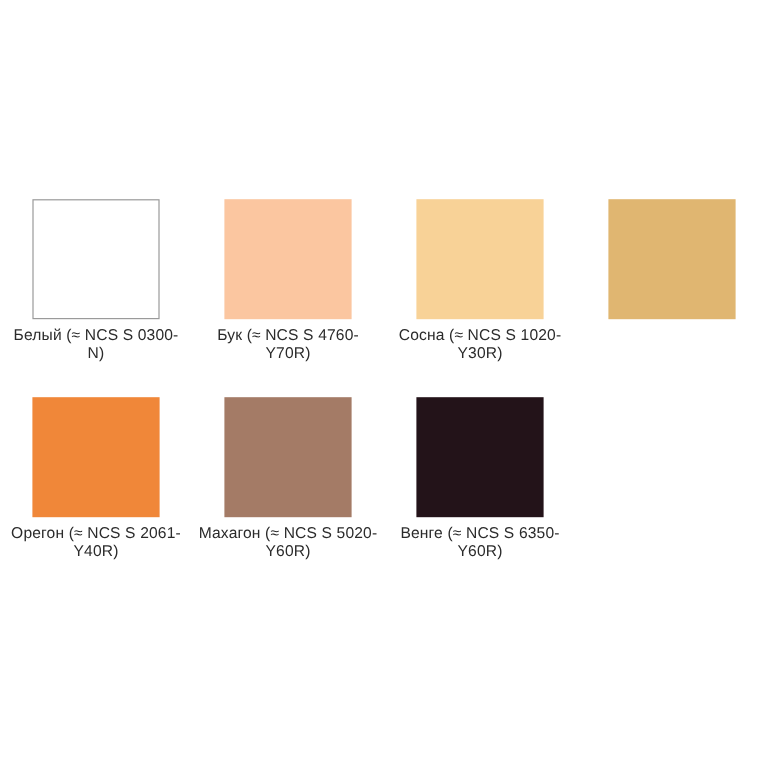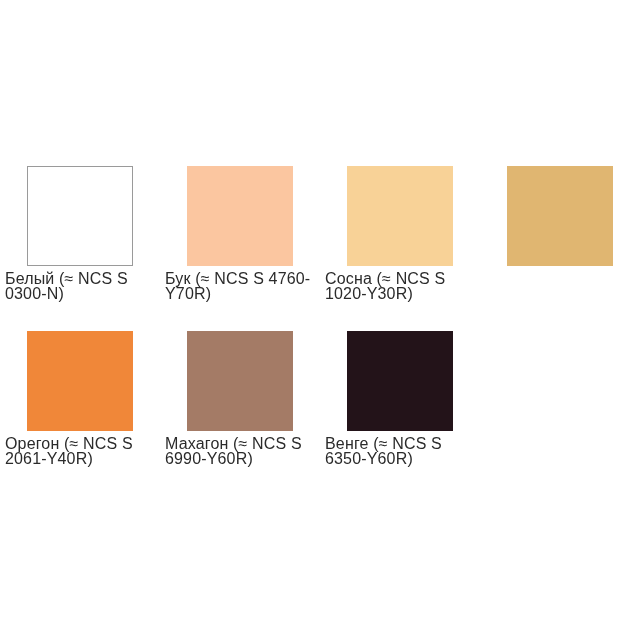--- a/index.html
+++ b/index.html
@@ -49,21 +49,22 @@
     background: #ffffff;
   }
 
   .swatch-chip.bordered {
     border: 1px solid #9a9a9a;
   }
 
   .swatch-caption {
     margin-top: 5px;
     width: 150px;
-    font-size: 16px;
+    text-align: center;
+    font-size: 13px;
     line-height: 15px;
     color: #2b2b2b;
     letter-spacing: 0.01em;
     font-family: "Liberation Sans", sans-serif;
     word-wrap: break-word;
   }
 </style>
 </head>
 <body style="background: rgb(255, 255, 255);">
 
@@ -83,20 +84,20 @@
       </div>
       <div class="swatch-cell">
         <div class="swatch-chip" style="background: rgb(224, 182, 113);"></div>
       </div>
       <div class="swatch-cell">
         <div class="swatch-chip" style="background: rgb(240, 135, 57);"></div>
         <div class="swatch-caption">Орегон (≈ NCS S 2061-Y40R)</div>
       </div>
       <div class="swatch-cell">
         <div class="swatch-chip" style="background: rgb(164, 123, 102);"></div>
-        <div class="swatch-caption">Махагон (≈ NCS S 6990-Y60R)</div>
+        <div class="swatch-caption">Махагон (≈ NCS S 5020-Y60R)</div>
       </div>
       <div class="swatch-cell">
         <div class="swatch-chip" style="background: rgb(35, 19, 25);"></div>
         <div class="swatch-caption">Венге (≈ NCS S 6350-Y60R)</div>
       </div>
     </div>
 </div>
 
 </body></html>

